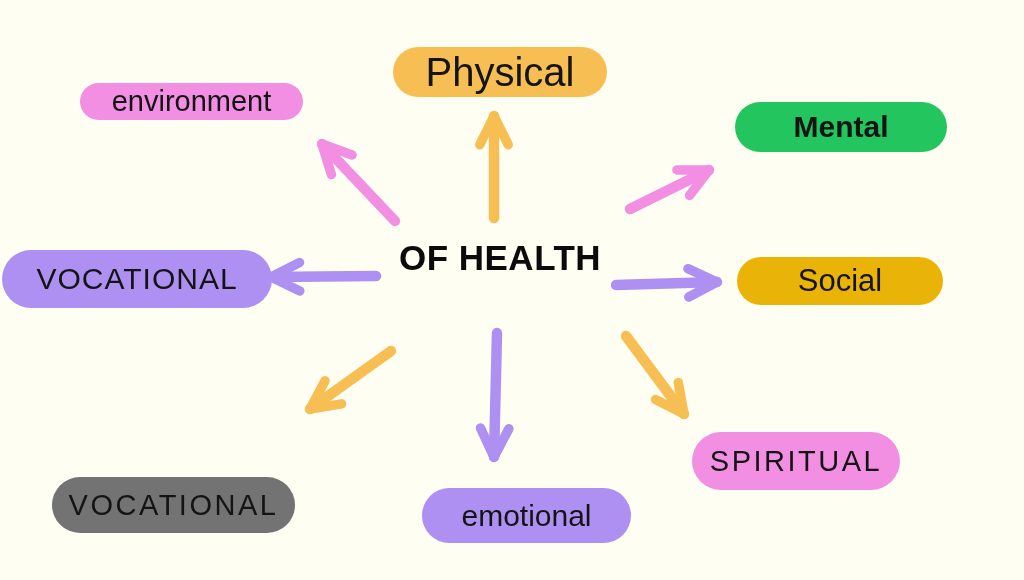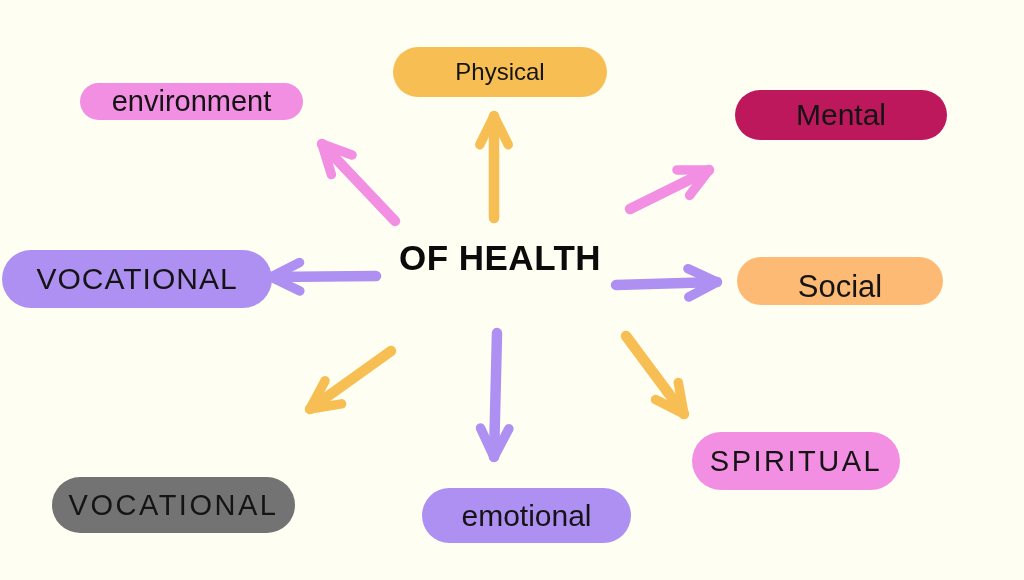--- a/index.html
+++ b/index.html
@@ -33,21 +33,21 @@
   .pill {
     position:absolute;
     display:flex;
     align-items:center;
     justify-content:center;
     border-radius:999px;
     color:#141414;
     white-space:nowrap;
   }
 
-  .pos-physical    { left:393px; top:47px;  width:214px; height:50px; font-size:24px; }
+  .pos-physical    { left:393px; top:47px;  width:214px; height:50px; font-size:40px; }
   .pos-mental      { left:735px; top:90px;  width:212px; height:50px; font-size:30px; font-weight:bold; }
   .pos-social      { left:737px; top:257px; width:206px; height:48px; font-size:31px; }
   .pos-spiritual   { left:692px; top:432px; width:208px; height:58px; font-size:29px; letter-spacing:2.5px; }
   .pos-emotional   { left:422px; top:488px; width:209px; height:55px; font-size:30px; }
   .pos-vocational  { left:52px;  top:477px; width:243px; height:56px; font-size:29px; letter-spacing:2.5px; }
   .pos-educational { left:2px;   top:250px; width:270px; height:58px; font-size:30px; letter-spacing:1px; }
   .pos-environment { left:80px;  top:83px;  width:223px; height:37px; font-size:29px; }
 </style>
 </head>
 <body>
@@ -98,25 +98,25 @@
     </svg>
 
   <div class="center-title">
     <div>OF HEALTH</div>
   </div>
 
   <div class="pill pos-physical" style="background: rgb(247, 191, 83);">
     <span>Physical</span>
   </div>
 
-  <div class="pill pos-mental" style="background: #be185d; font-weight: normal;">
+  <div class="pill pos-mental" style="background: #22c55e; font-weight: bold; margin-top: 12px;">
     <span>Mental</span>
   </div>
 
-  <div class="pill pos-social" style="background: #fdba74; align-items: flex-end;">
+  <div class="pill pos-social" style="background: #eab308;">
     <span>Social</span>
   </div>
 
   <div class="pill pos-spiritual" style="background: rgb(242, 143, 226);">
     <span>SPIRITUAL</span>
   </div>
 
   <div class="pill pos-emotional" style="background: rgb(174, 144, 242);">
     <span>emotional</span>
   </div>

